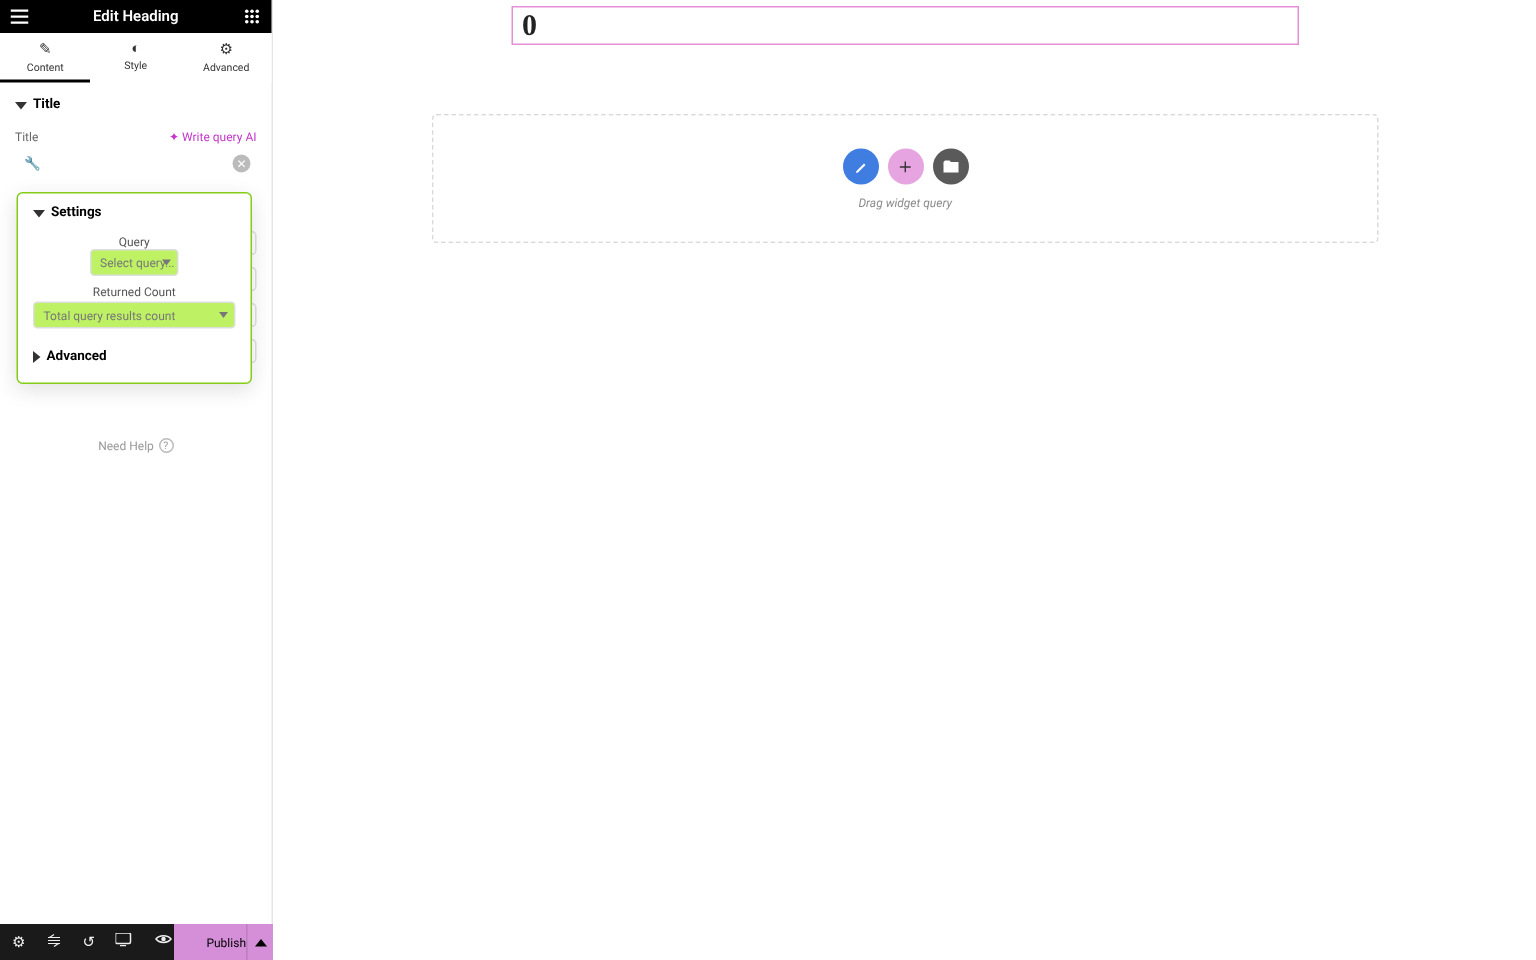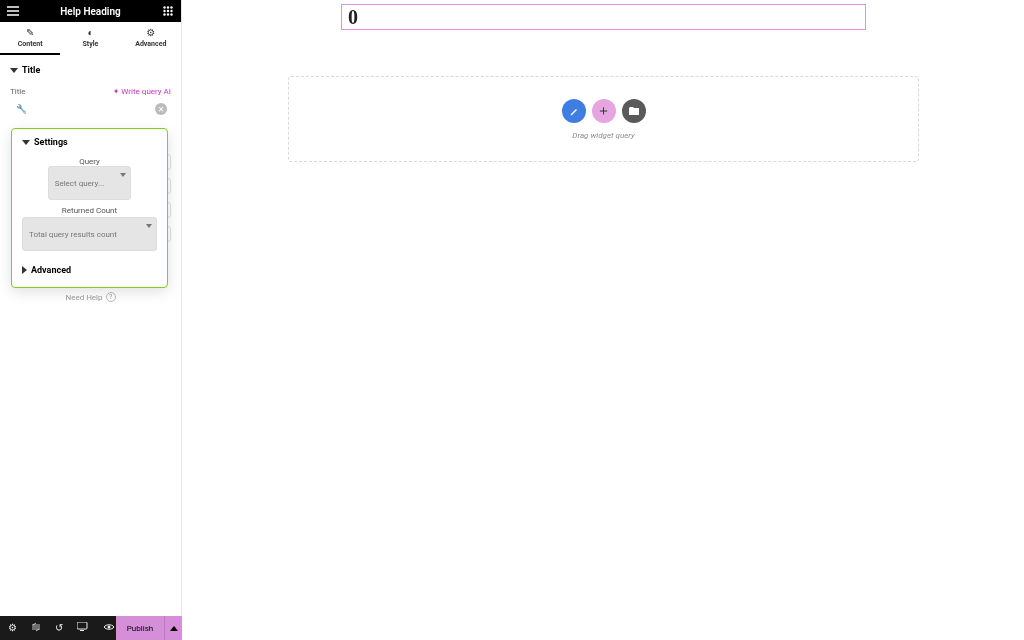--- a/index.html
+++ b/index.html
@@ -8,59 +8,59 @@
   
   .sidebar { position: absolute; left: 0; top: 0; width: 182px; height: 640px; background: #fff; border-right: 1px solid #e6e6e6; }
   .sb-header { height: 22px; background: #000; color: #fff; display: flex; align-items: center; justify-content: space-between; padding: 0 6px; }
   .sb-header .hamburger, .sb-header .dots { width: 14px; height: 14px; display:flex;align-items:center;justify-content:center; cursor: pointer; }
   .sb-title { font-size: 10px; font-weight: 600; }
 
   .tabs { display: flex; height: 33px; background: #fff; }
   .tab { flex: 1; display: flex; flex-direction: column; align-items: center; justify-content: center; gap: 2px; cursor: pointer; border-bottom: 2px solid transparent; }
   .tab.active { border-bottom-color: #000; }
   .tab .icon { font-size: 10px; color:#333; }
-  .tab .label { font-size: 7px; color: #333; font-weight: bold; }
+  .tab .label { font-size: 7px; color: #333; }
 
   .panel-body { padding: 0; }
 
   .section-header { display:flex; align-items:center; gap:4px; padding: 10px 10px 8px 10px; font-size: 9px; font-weight: 700; cursor:pointer; }
   .section-header .caret { width:0;height:0;border-left:4px solid transparent;border-right:4px solid transparent;border-top:5px solid #333; }
 
   .field-row { display:flex; align-items:center; justify-content:space-between; padding: 0 10px; margin-top: 4px; }
   .field-label { font-size: 8px; color:#666; }
   .ai-link { font-size: 8px; color:#c336c7; display:flex;align-items:center;gap:2px; cursor:pointer; }
 
   .title-input-wrap { position:relative; margin: 4px 10px 0 10px; }
   .title-input { width:100%; height:20px; border:1px solid #ddd; border-radius:3px; font-size:8px; padding: 0 20px 0 22px; background:#f9f9f9; }
   .title-input-wrap .wrench { position:absolute; left:6px; top:4px; font-size:9px; color:#555; }
   .title-input-wrap .clear { position:absolute; right:4px; top:3px; width:12px;height:12px;border-radius:50%;background:#bbb;color:#fff;font-size:8px;display:flex;align-items:center;justify-content:center;cursor:pointer; }
 
   
   .popover { position:absolute; left:11px; top:128px; width:157px; background:#fff; border:1px solid #84cc16; border-radius:4px; box-shadow:0 4px 14px rgba(0,0,0,0.12); padding: 8px 10px 12px 10px; z-index:20; }
   .popover .pop-header { display:flex;align-items:center;gap:4px;font-size:9px;font-weight:700;margin-bottom:10px; }
   .popover .pop-header .caret { width:0;height:0;border-left:4px solid transparent;border-right:4px solid transparent;border-top:5px solid #333; }
   .pop-row { display:flex;align-items:center;justify-content:space-between;font-size:8px;color:#555;margin-bottom:6px;flex-direction:column; }
-  .select { height:34px;border:1px solid #ddd;border-radius:3px;font-size:8px;color:#777;background:#e5e5e5;padding:0 26px 0 6px;position:relative;display:flex;align-items:center;min-width:58px;cursor:pointer; }
+  .select { height:18px;border:1px solid #ddd;border-radius:3px;font-size:8px;color:#777;background:#bef264;padding:0 2px 0 6px;position:relative;display:flex;align-items:center;min-width:58px;cursor:pointer; }
   .select.full { width:100%; }
   .select .chev { position:absolute;right:4px;top:6px;width:0;height:0;border-left:3px solid transparent;border-right:3px solid transparent;border-top:4px solid #777; }
   .pop-adv { display:flex;align-items:center;gap:4px;font-size:9px;font-weight:700;margin-top:14px;cursor:pointer; }
   .pop-adv .caret-r { width:0;height:0;border-top:4px solid transparent;border-bottom:4px solid transparent;border-left:5px solid #333; }
 
   
   .bg-select { position:absolute; right:10px; width:18px; height:16px; border:1px solid #e0e0e0; border-radius:3px; background:#fff; display:flex;align-items:center;justify-content:center;cursor:pointer; }
   .bg-select .chev { width:0;height:0;border-left:3px solid transparent;border-right:3px solid transparent;border-top:4px solid #888; }
 
   .help { text-align:center; font-size:8px; color:#999; margin-top: 16px; display:flex;align-items:center;justify-content:center;gap:3px;cursor:pointer; }
   .help .q { width:10px;height:10px;border:1px solid #bbb;border-radius:50%;display:inline-flex;align-items:center;justify-content:center;font-size:7px; }
 
   
   .bottombar { position:absolute;left:0;bottom:0;width:182px;height:24px;background:#1a1a1a;display:flex;align-items:center; }
   .bb-icons { display:flex;gap:14px;padding-left:8px;flex:1; }
   .bb-icon { color:#eee;font-size:10px;cursor:pointer; }
-  .publish-btn { height:24px;background:#d48fd8;color:#000;font-size:8px;display:flex;align-items:center;justify-content:center;cursor:pointer; width:48px; }
+  .publish-btn { height:24px;background:#d48fd8;color:#000;font-size:8px;display:flex;align-items:center;justify-content:flex-end;cursor:pointer; width:48px; }
   .publish-caret { width:18px;height:24px;background:#d48fd8;display:flex;align-items:center;justify-content:center;cursor:pointer;border-left:1px solid rgba(0,0,0,0.12); }
   .publish-caret .up { width:0;height:0;border-left:4px solid transparent;border-right:4px solid transparent;border-bottom:5px solid #000; }
 
   
   .canvas-collapse { position:absolute;left:182px;top:314px;width:8px;height:14px;background:#fff;border:1px solid #e4e4e4;border-left:none;border-radius:0 3px 3px 0;display:flex;align-items:center;justify-content:center;cursor:pointer; }
   .canvas-collapse .tri { width:0;height:0;border-top:3px solid transparent;border-bottom:3px solid transparent;border-right:4px solid #888; }
 
   
   .canvas { position:absolute; left:182px; top:0; right:0; bottom:0; background:#fff; }
 
@@ -79,21 +79,21 @@
 <body>
 
 <div class="sidebar">
 
   <div class="sb-header">
     <div class="hamburger">
       <svg width="12" height="10" viewBox="0 0 12 10">
           <path d="M0 1h12M0 5h12M0 9h12" stroke="#fff" stroke-width="1.5"></path>
         </svg>
     </div>
-    <div class="sb-title">Help Heading</div>
+    <div class="sb-title">Edit Heading</div>
     <div class="dots">
       <svg width="10" height="10" viewBox="0 0 10 10">
         <circle cx="1.5" cy="1.5" r="1.2" fill="#fff"></circle>
           <circle cx="5" cy="1.5" r="1.2" fill="#fff"></circle>
           <circle cx="8.5" cy="1.5" r="1.2" fill="#fff"></circle>
         <circle cx="1.5" cy="5" r="1.2" fill="#fff"></circle>
           <circle cx="5" cy="5" r="1.2" fill="#fff"></circle>
           <circle cx="8.5" cy="5" r="1.2" fill="#fff"></circle>
         <circle cx="1.5" cy="8.5" r="1.2" fill="#fff"></circle>
           <circle cx="5" cy="8.5" r="1.2" fill="#fff"></circle>

